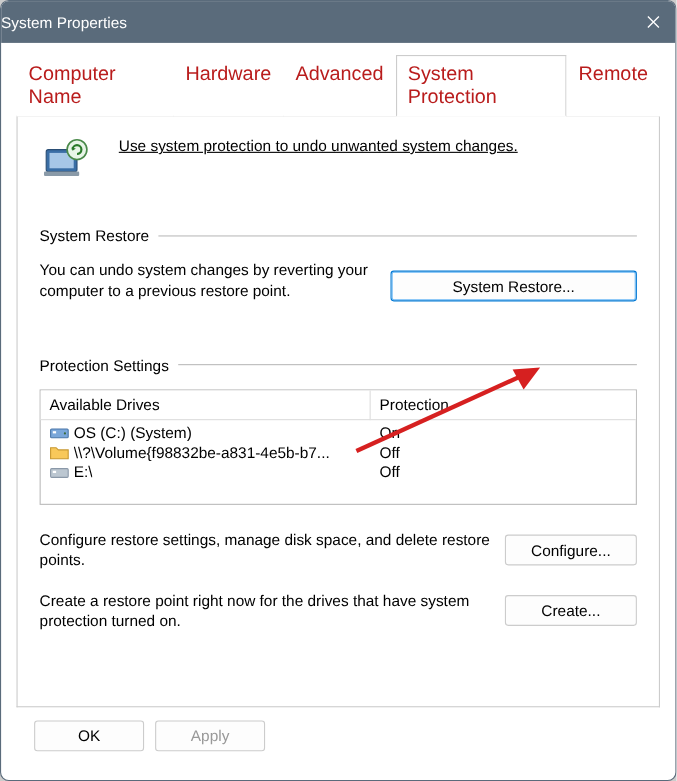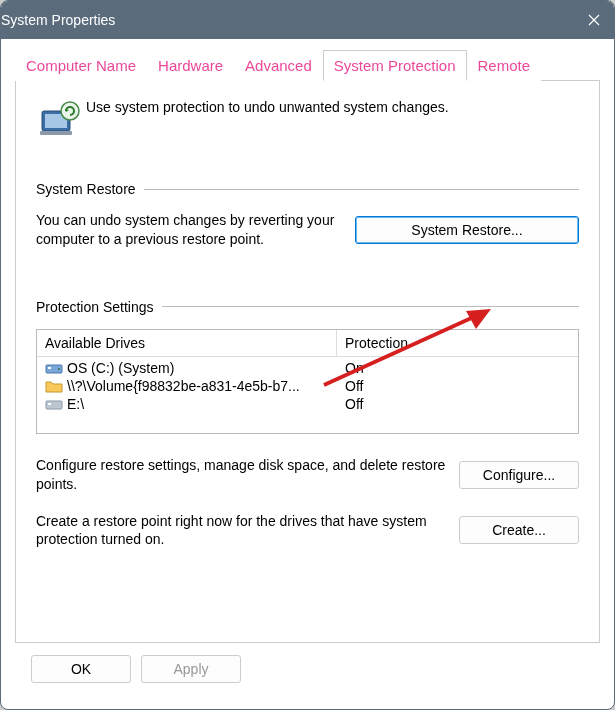--- a/index.html
+++ b/index.html
@@ -47,22 +47,22 @@
       display: flex;
       flex-direction: column;
     }
     .tabs {
       display: flex;
       border-bottom: 1px solid #ccc;
       margin-bottom: 0;
     }
     .tab {
       padding: 6px 10px;
-      font-size: 15px;
-      color: #ec4899;
+      font-size: 18px;
+      color: #b91c1c;
       border: 1px solid transparent;
       border-bottom: none;
       cursor: pointer;
       background: #fff;
       position: relative;
       top: 1px;
     }
     .tab.active {
       border: 1px solid #ccc;
       border-bottom: 1px solid #fff;
@@ -71,22 +71,23 @@
     .tabpanel {
       border: 1px solid #ccc;
       border-top: none;
       flex: 1;
       padding: 16px 20px 0 20px;
       position: relative;
     }
     .intro {
       display: flex;
       align-items: flex-start;
-      gap: 2px;
+      gap: 24px;
       margin-bottom: 36px;
+      text-decoration: underline;
     }
     .intro-icon { width: 48px; height: 48px; flex-shrink: 0; }
     .intro-text { font-size: 14px; color: #000; padding-top: 2px; }
     .fieldset {
       margin-bottom: 20px;
     }
     .fieldset-legend {
       display: flex;
       align-items: center;
       margin-bottom: 14px;
@@ -97,21 +98,21 @@
       padding-right: 8px;
     }
     .fieldset-legend-line {
       flex: 1;
       height: 1px;
       background: #bbb;
     }
     .restore-row {
       display: flex;
       gap: 12px;
-      align-items: center;
+      align-items: flex-end;
       margin-bottom: 10px;
     }
     .restore-text {
       flex: 1;
       font-size: 14px;
       line-height: 1.35;
       color: #000;
     }
     .btn {
       background: #fdfdfd;

